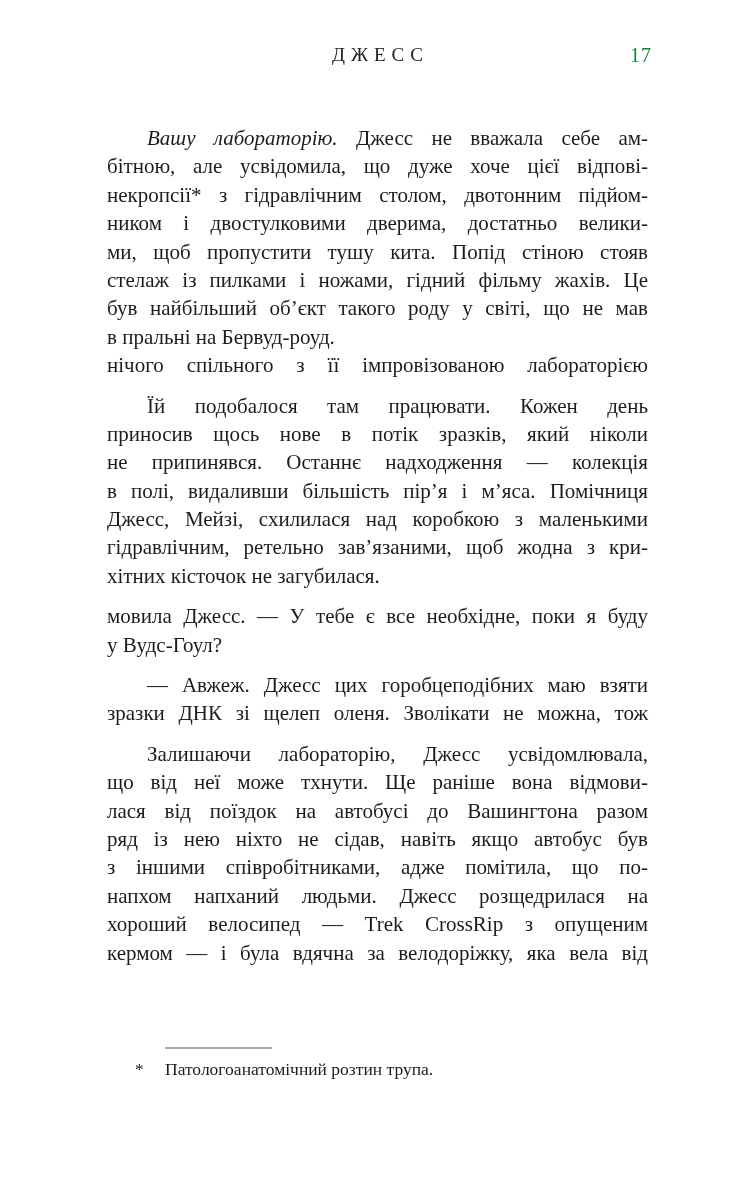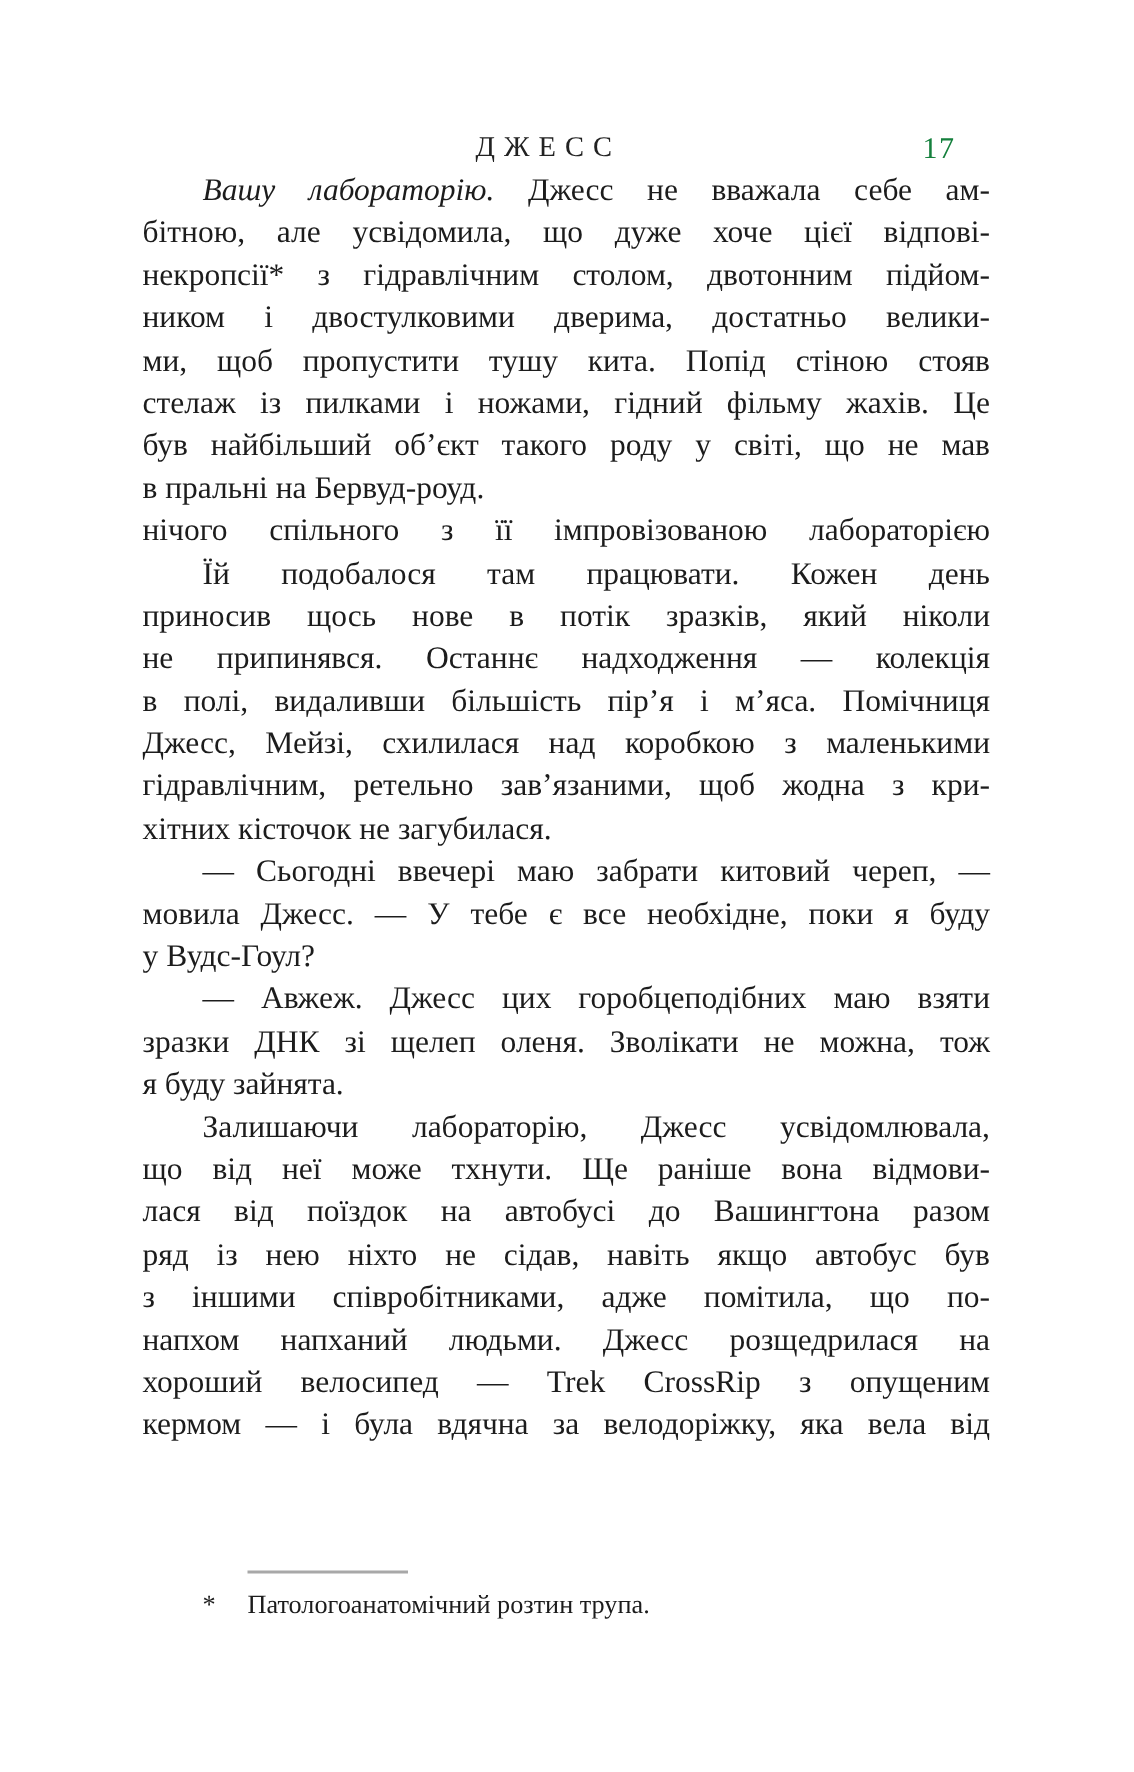--- a/index.html
+++ b/index.html
@@ -12,24 +12,23 @@
     width: 756px;
     height: 1181px;
     background: #ffffff;
     font-family: "Liberation Serif", "DejaVu Serif", serif;
     color: #1c1c1c;
     overflow: hidden;
   }
   .running-header {
     position: absolute;
     top: 44px;
-    left: 80px;
+    left: 95px;
     width: 565px;
     height: 26px;
-    margin-top: 44px;
   }
   .header-title {
     text-align: center;
     font-size: 19px;
     letter-spacing: 6px;
     text-indent: 6px; 
     color: #222222;
   }
   .page-number {
     position: absolute;
@@ -40,21 +39,21 @@
     color: #15803d;
   }
   .body-text {
     position: absolute;
     top: 112px;
     left: 95px;
     width: 565px;
     font-size: 21px;
     line-height: 28.4px;
   }
-  .paragraph { margin: 0; }
+  .paragraph { margin: 12px; }
   .line {
     text-align: justify;
     text-align-last: justify;
     height: 28.4px;
     white-space: normal;
   }
   .line.first { padding-left: 40px; }
   .line.end { text-align-last: left; }
   .line em { font-style: italic; }
   .footnote-rule {
@@ -107,28 +106,26 @@
       <div class="paragraph">
         <div class="line first"><span>Їй подобалося там працювати. Кожен день</span></div>
         <div class="line"><span>приносив щось нове в потік зразків, який ніколи</span></div>
         <div class="line"><span>не припинявся. Останнє надходження — колекція</span></div>
         <div class="line"><span>в полі, видаливши більшість пір’я і м’яса. Помічниця</span></div>
         <div class="line"><span>Джесс, Мейзі, схилилася над коробкою з маленькими</span></div>
         <div class="line"><span>гідравлічним, ретельно зав’язаними, щоб жодна з кри-</span></div>
         <div class="line end"><span>хітних кісточок не загубилася.</span></div>
       </div>
       <div class="paragraph">
-        <div class="line first"><span>— Сьогодні ввечері маю забрати китовий череп, —</span></div>
         <div class="line"><span>мовила Джесс. — У тебе є все необхідне, поки я буду</span></div>
         <div class="line end"><span>у Вудс-Гоул?</span></div>
       </div>
       <div class="paragraph">
         <div class="line first"><span>— Авжеж. Джесс цих горобцеподібних маю взяти</span></div>
         <div class="line"><span>зразки ДНК зі щелеп оленя. Зволікати не можна, тож</span></div>
-        <div class="line end"><span>я буду зайнята.</span></div>
       </div>
       <div class="paragraph">
         <div class="line first"><span>Залишаючи лабораторію, Джесс усвідомлювала,</span></div>
         <div class="line"><span>що від неї може тхнути. Ще раніше вона відмови-</span></div>
         <div class="line"><span>лася від поїздок на автобусі до Вашингтона разом</span></div>
         <div class="line"><span>ряд із нею ніхто не сідав, навіть якщо автобус був</span></div>
         <div class="line"><span>з іншими співробітниками, адже помітила, що по-</span></div>
         <div class="line"><span>напхом напханий людьми. Джесс розщедрилася на</span></div>
         <div class="line"><span>хороший велосипед — Trek CrossRip з опущеним</span></div>
         <div class="line"><span>кермом — і була вдячна за велодоріжку, яка вела від</span></div>

